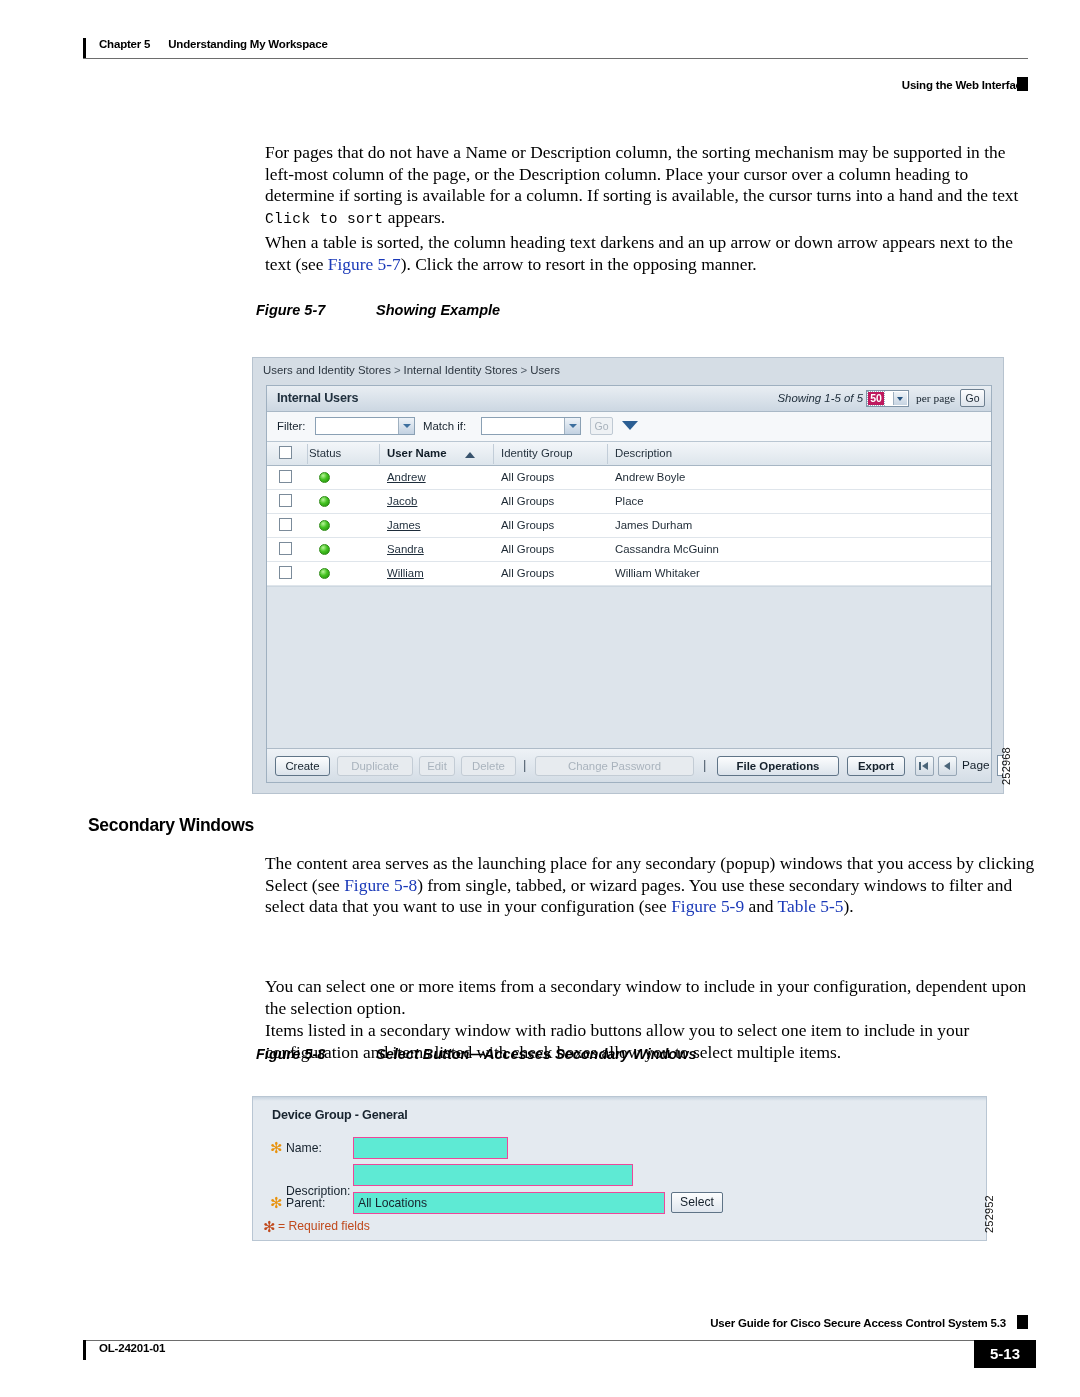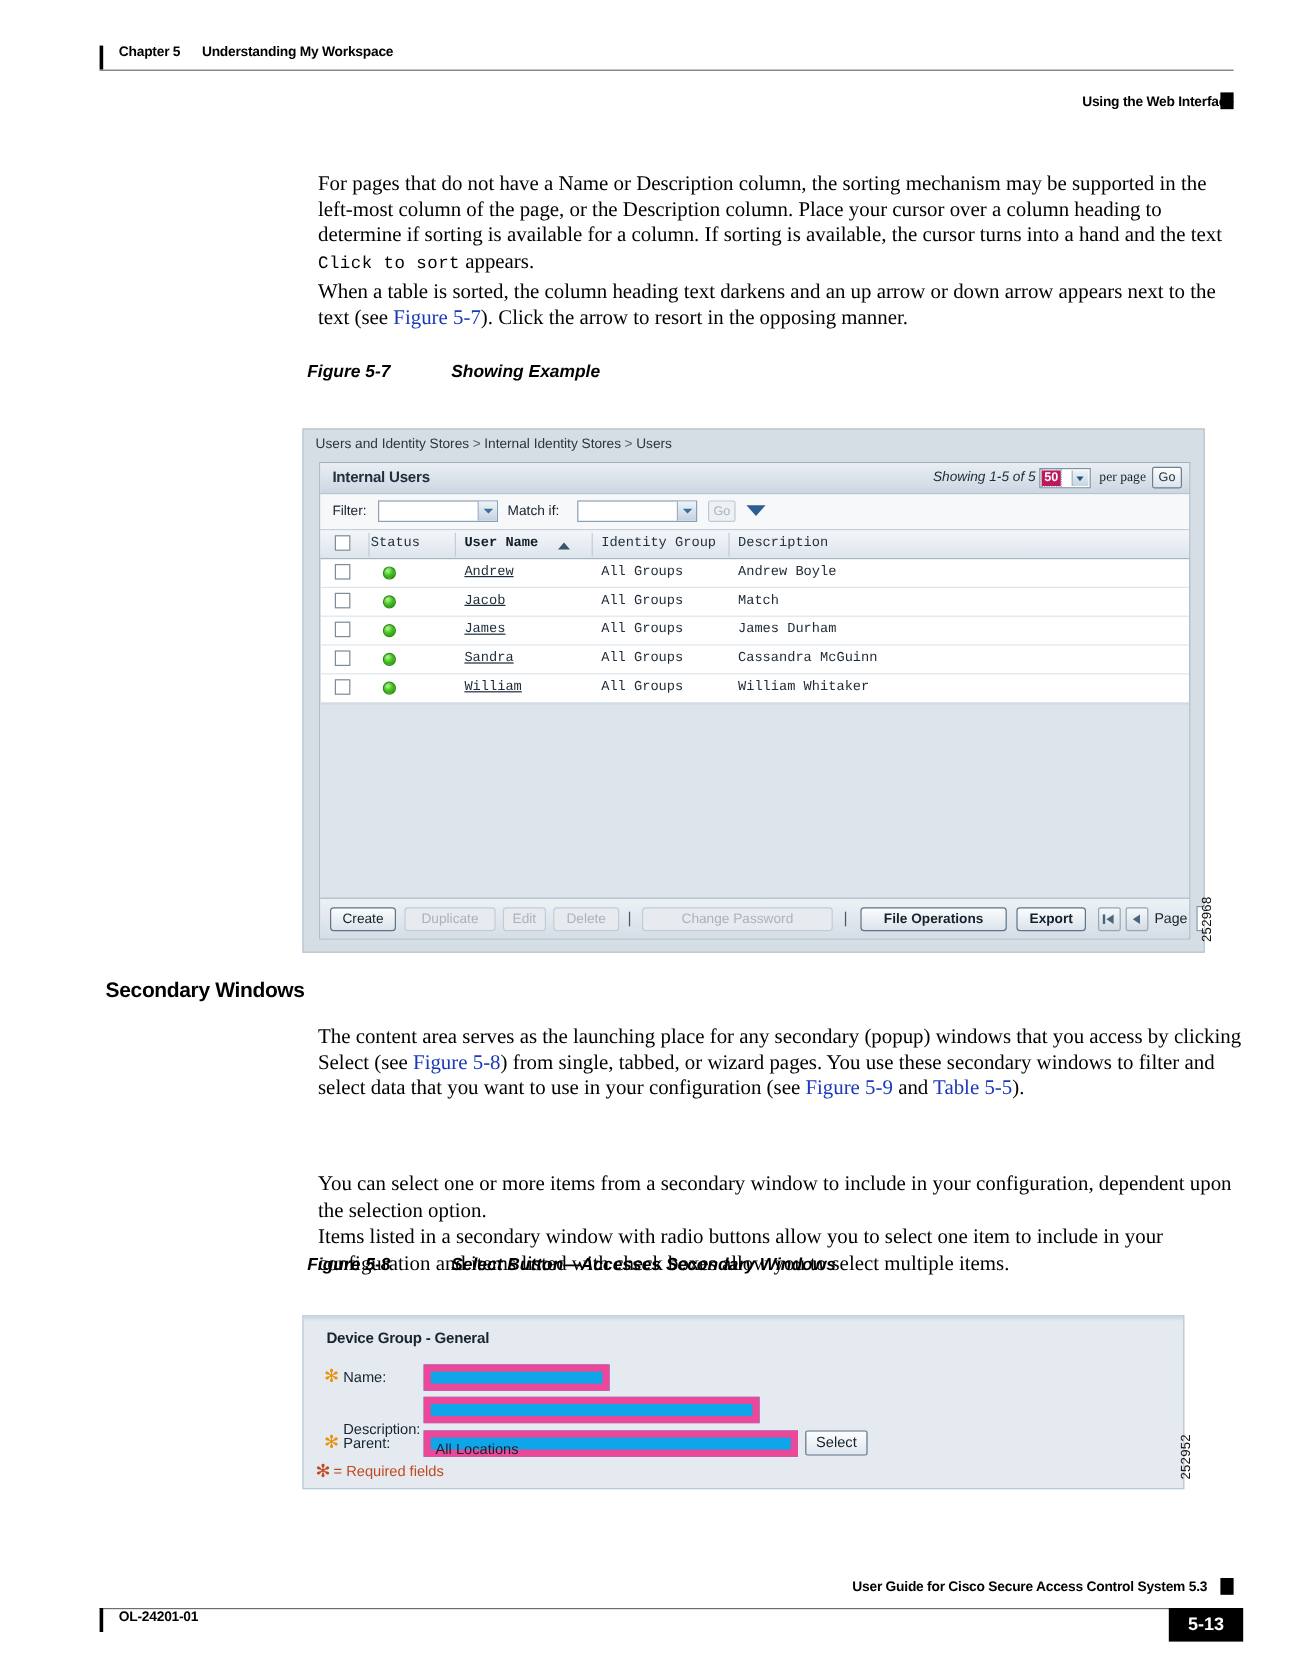--- a/index.html
+++ b/index.html
@@ -315,21 +315,20 @@
     position: absolute;
     left: 0;
     top: 56px;
     width: 100%;
   }
   .trow {
     position: relative;
     height: 24px;
     border-bottom: 1px solid #dfe5eb;
     box-sizing: border-box;
-    font-family: Liberation Mono, monospace;
   }
   .thead {
     height: 24px;
     background: linear-gradient(#f3f6f9, #dde5ec);
     border-bottom: 1px solid #a7b6c4;
   }
   .cell {
     position: absolute;
     top: 5px;
     font-size: 11.4px;
@@ -509,22 +508,22 @@
     position: absolute;
     width: 11px;
     height: 11px;
     color: #e8920c;
     font-size: 15px;
     line-height: 11px;
     text-align: center;
   }
   .finput {
     position: absolute;
-    background: #0ea5e9;
-    border: 6px solid #ec4899;
+    background: #5eead4;
+    border: 1px solid #ec4899;
     box-sizing: border-box;
     font-size: 12.2px;
     color: #16222d;
     padding: 2px 4px;
     line-height: 16px;
   }
   .fselect {
     position: absolute;
     height: 21px;
     background: linear-gradient(#fdfefe, #dfe6ee);
@@ -687,21 +686,21 @@
         <div class="cell c-name"><span class="ulink">Andrew</span></div>
         <div class="cell c-grp">All Groups</div>
         <div class="cell c-desc">Andrew Boyle</div>
       </div>
 
       <div class="trow">
         <div class="chk"></div>
         <div class="led"></div>
         <div class="cell c-name"><span class="ulink">Jacob</span></div>
         <div class="cell c-grp">All Groups</div>
-        <div class="cell c-desc">Match</div>
+        <div class="cell c-desc">Place</div>
       </div>
 
       <div class="trow">
         <div class="chk"></div>
         <div class="led"></div>
         <div class="cell c-name"><span class="ulink">James</span></div>
         <div class="cell c-grp">All Groups</div>
         <div class="cell c-desc">James Durham</div>
       </div>
 

